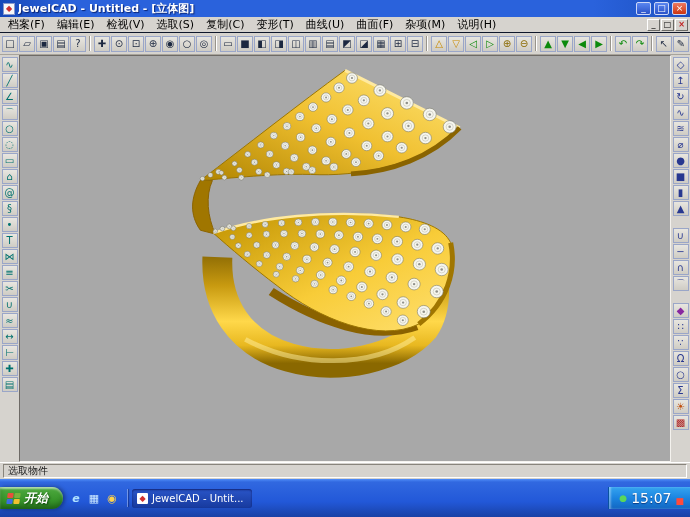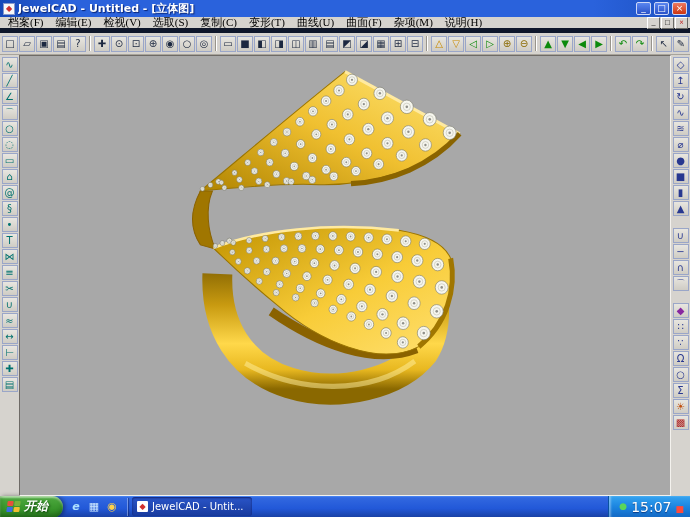--- a/index.html
+++ b/index.html
@@ -14,21 +14,21 @@
     display:flex; align-items:center; justify-content:center; font-size:8px; color:#d03030; flex:0 0 auto; }
   .title-text { flex:1; color:#fff; font-size:11px; font-weight:bold; white-space:nowrap; overflow:hidden;
     text-shadow:1px 1px 1px rgba(0,20,90,.8); }
   .win-btn { width:15px; height:13px; border:1px solid #cdd8f8; border-radius:2px; color:#fff;
     font-size:9px; line-height:11px; text-align:center;
     background:linear-gradient(180deg,#5a86f0,#2a52c8); }
   .win-btn.close { background:linear-gradient(180deg,#ee7a62,#cc3510); }
 
   
   .menubar { height:16px; flex:0 0 auto; display:flex; align-items:center; background:#d6d3ce;
-    border-bottom:5px solid #0f172a; padding:0 2px;font-family:Liberation Serif, serif; }
+    border-bottom:1px solid #0f172a; padding:0 2px; }
   .menu-items { display:flex; align-items:center; height:100%; }
   .menu-item { font-size:11px; padding:0 6px; color:#000; white-space:nowrap; }
   .child-controls { margin-left:auto; display:flex; gap:1px; }
   .child-btn { width:13px; height:12px; background:#d6d3ce; border:1px solid;
     border-color:#fff #6a6a66 #6a6a66 #fff; font-size:8px; line-height:10px; text-align:center; }
   .child-btn.close-glyph { color:#c02020; font-weight:bold; }
 
   
   .toolbar { height:22px; flex:0 0 auto; display:flex; align-items:center; background:#d6d3ce;
     border-bottom:1px solid #a8a49c; padding:0 2px; gap:1px; }
@@ -52,21 +52,21 @@
     border:1px solid; border-color:#6e6a66 #f4f2ee #f4f2ee #6e6a66; }
   .canvas svg { position:absolute; inset:0; width:100%; height:100%; }
 
   
   .statusbar { height:17px; flex:0 0 auto; background:#d6d3ce; display:flex; align-items:center;
     padding:1px 3px; border-top:1px solid #fff; }
   .status-panel { flex:1; height:14px; border:1px solid; border-color:#88847c #fff #fff #88847c;
     font-size:10px; display:flex; align-items:center; padding:0 4px; color:#202020; }
 
   
-  .taskbar { height:21px; flex:0 0 auto; display:flex; align-items:center;
+  .taskbar { height:38px; flex:0 0 auto; display:flex; align-items:center;
     background:linear-gradient(180deg,#4f8df8 0%,#3168e0 8%,#2258d8 60%,#1941a5 100%); }
   .start-btn { height:22px; display:flex; align-items:center; gap:4px; padding:0 15px 0 7px;
     background:linear-gradient(180deg,#8ed07e 0%,#4aa63c 12%,#37942a 60%,#2a7a20 100%);
     border-radius:0 11px 11px 0;
     box-shadow:2px 0 4px rgba(0,0,0,.4), inset 0 -3px 5px rgba(0,40,0,.3), inset 0 2px 2px rgba(255,255,255,.4);
     color:#fff; font-size:12px; font-weight:bold; font-style:italic; text-shadow:1px 1px 2px rgba(0,40,0,.7); }
   .win-flag { display:grid; grid-template-columns:6px 6px; grid-template-rows:5px 5px; gap:1px;
     transform:skewX(-8deg); }
   .win-flag i { border-radius:1px; display:block; }
   .win-flag .f1{background:#e8503c}.win-flag .f2{background:#7ab23c}
@@ -784,20 +784,23 @@
         </div>
         <div class="tb-btn">
           <span style="color: rgb(192, 80, 16);">☀</span>
         </div>
         <div class="tb-btn">
           <span style="color: rgb(176, 40, 40);">▩</span>
         </div>
       </div>
   </div>
 
+  <div class="statusbar">
+    <div class="status-panel">选取物件</div>
+  </div>
 
   <div class="taskbar">
     <div class="start-btn">
       <span class="win-flag">
         <i class="f1"></i>
           <i class="f2"></i>
           <i class="f3"></i>
           <i class="f4"></i>
       </span>
       <span>开始</span>

